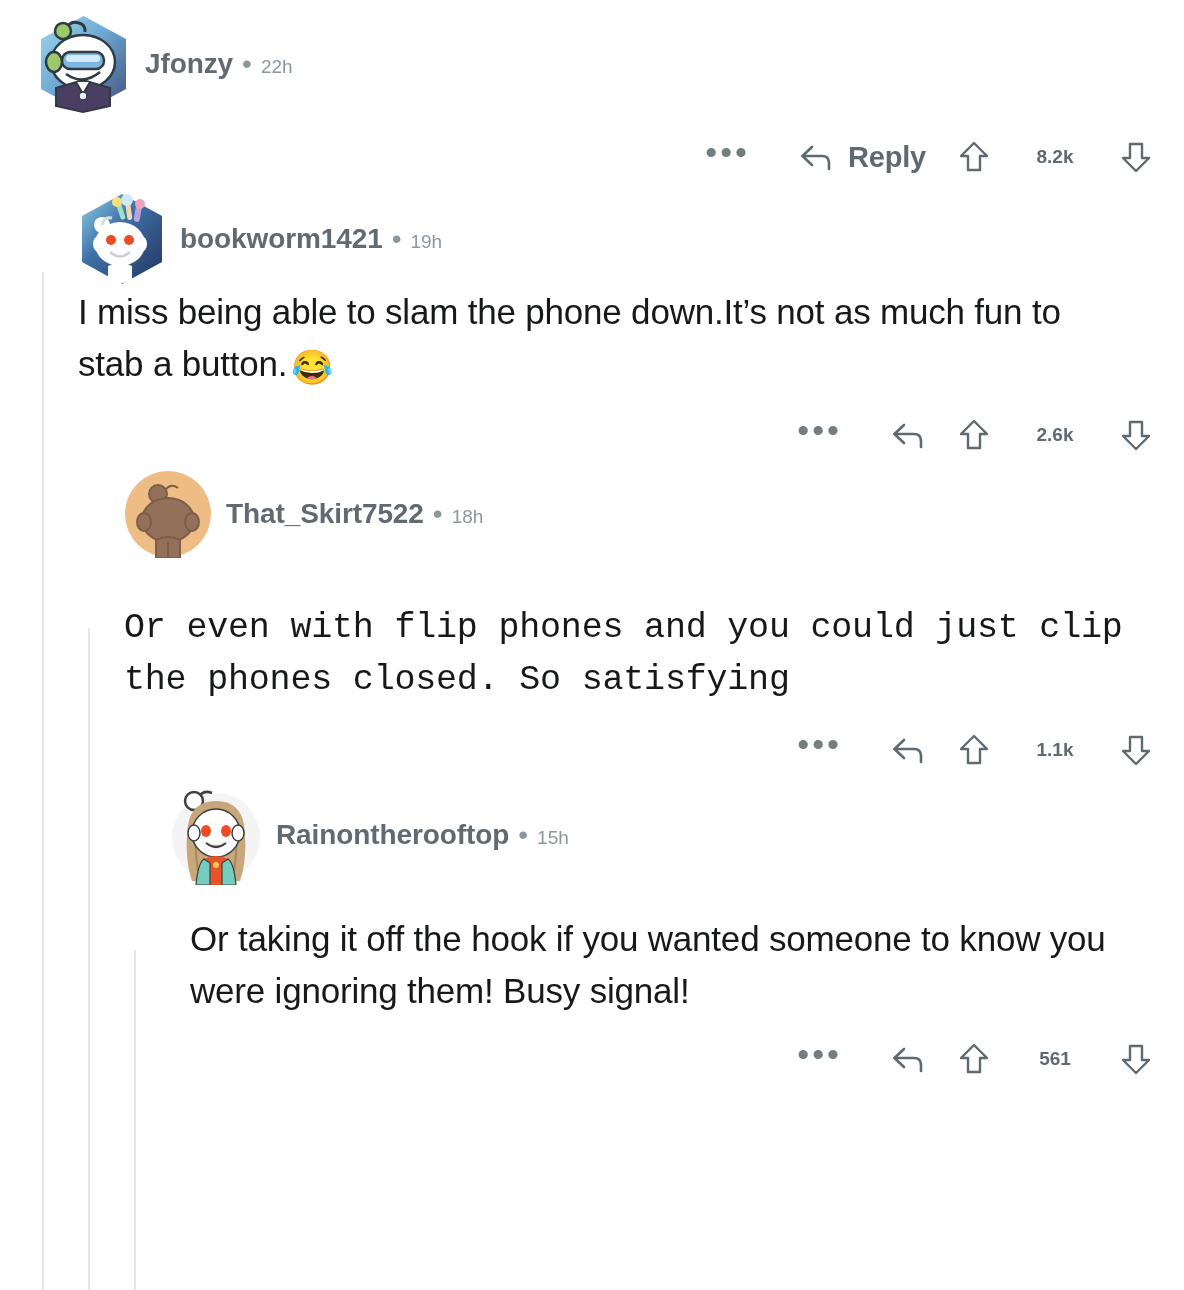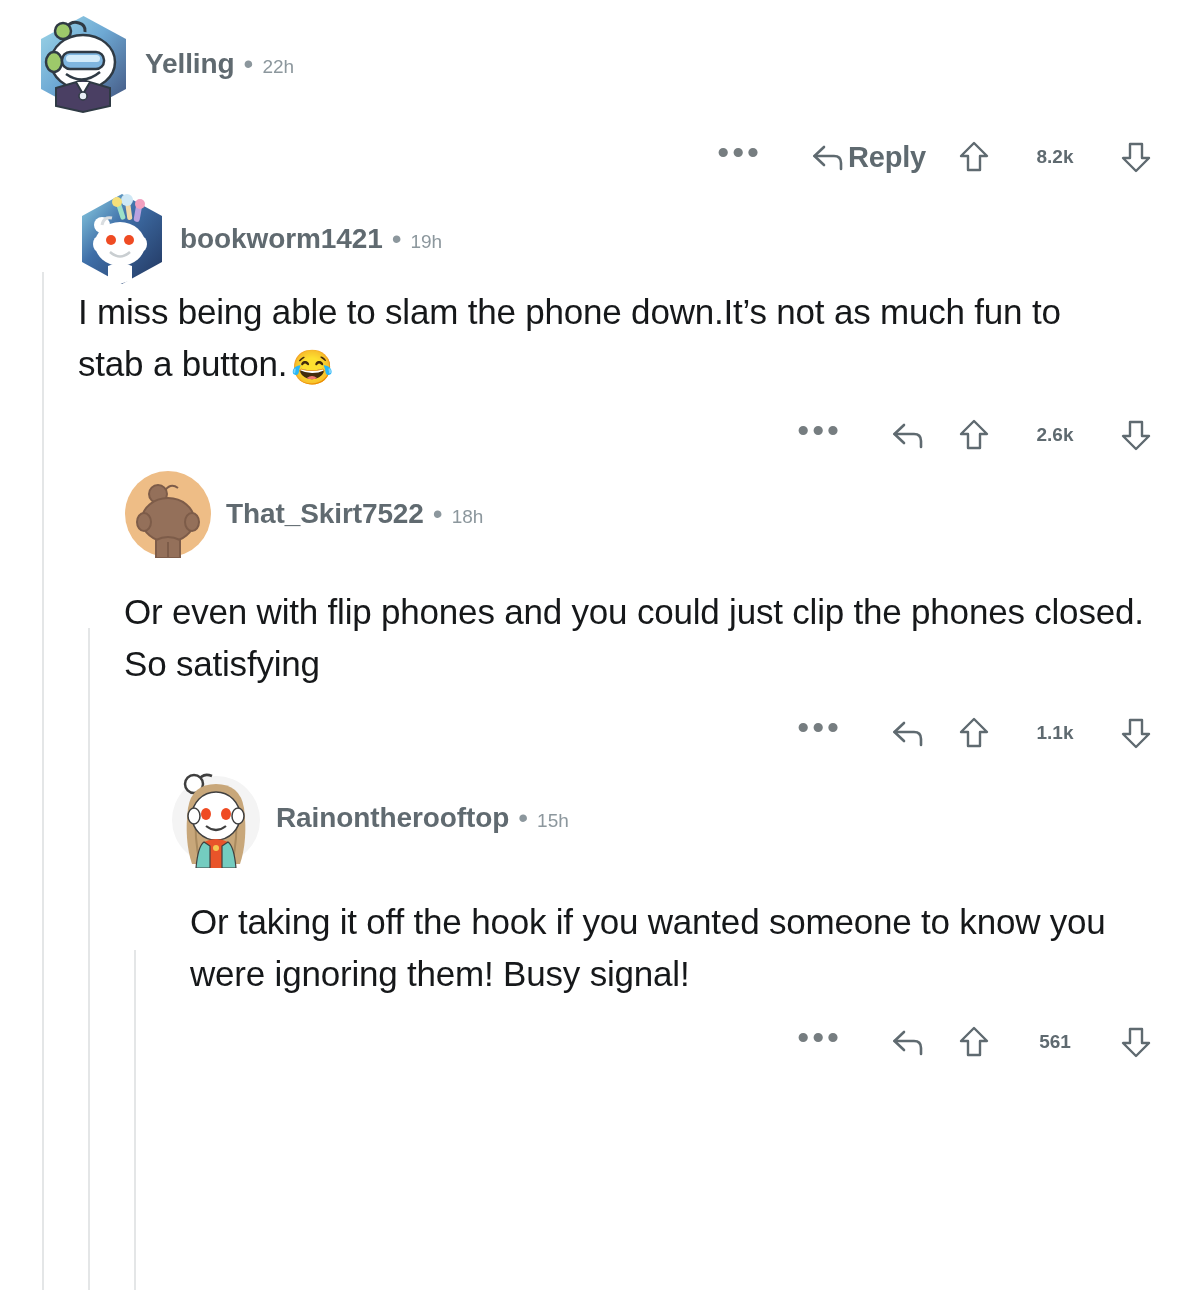--- a/index.html
+++ b/index.html
@@ -83,21 +83,21 @@
   .c-body {
     font-size: 35px;
     line-height: 1.48;
     color: #16181a;
     letter-spacing: -0.2px;
     position: relative;
     z-index: 2;
   }
   .comment.depth-0 .c-body { margin-top: 28px; padding-right: 60px; }
   .comment.depth-1 .c-body { padding-right: 70px; max-width: 1040px; }
-  .comment.depth-2 .c-body { margin-top: 28px; padding-right: 36px; max-width: 1030px; }
+  .comment.depth-2 .c-body { margin-top: 45px; padding-right: 36px; max-width: 1030px; font-family: Liberation Mono, monospace; }
   .comment.depth-3 .c-body { margin-top: 28px; padding-right: 26px; max-width: 970px; margin-left: 20px; }
 
   .emoji {
     font-size: 34px;
     vertical-align: -3px;
     padding-left: 4px;
   }
 
   
   .c-actions {
@@ -121,21 +121,21 @@
     cursor: pointer;
   }
   .act-more {
     font-size: 34px;
     letter-spacing: 3px;
     line-height: 0.5;
     color: #767d80;
     padding: 0 30px 10px 30px;
   }
   .act-reply {
-    gap: 2px;
+    gap: 14px;
     padding: 0 18px;
   }
   .act-reply-label {
     font-size: 29px;
     font-weight: bold;
     color: #5f6a70;
     letter-spacing: -0.2px;
   }
   .act-vote {
     padding: 0 14px;
@@ -177,21 +177,21 @@
           <ellipse cx="18" cy="48" rx="8" ry="10" fill="#9dc96a" stroke="#2f3a44" stroke-width="2.5"></ellipse>
           <rect x="26" y="38" width="42" height="17" rx="8" fill="#7fb6e0" stroke="#2f3a44" stroke-width="2.5"></rect>
           <rect x="30" y="41" width="34" height="7" rx="3.5" fill="#d3ecfb"></rect>
           <path d="M30 60 Q47 72 64 58" stroke="#2f3a44" stroke-width="2.5" fill="none"></path>
           <path d="M20 74 L47 66 L74 74 L74 92 L47 98 L20 92 Z" fill="#4a3f63" stroke="#2f3a44" stroke-width="2"></path>
           <path d="M40 68 L47 80 L54 68" fill="#ffffff" stroke="#2f3a44" stroke-width="2"></path>
           <circle cx="47" cy="82" r="4" fill="#e8eef5" stroke="#2f3a44" stroke-width="1.5"></circle>
         </svg>
       </div>
       <div class="c-meta">
-        <span class="c-user">Yelling</span>
+        <span class="c-user">Jfonzy</span>
         <span class="c-dot">•</span>
         <span class="c-time">22h</span>
       </div>
     </div>
     <div class="c-actions">
       <span class="act act-more">•••</span>
       <span class="act act-reply">
         <svg class="icon-svg" width="36" height="32" viewBox="0 0 36 32">
           <path d="M14 6 L4.5 15 L14 24" fill="none" stroke="#5f6a70" stroke-width="2.6" stroke-linecap="round" stroke-linejoin="round"></path>
           <path d="M4.5 15 L24 15 Q31 15 31 22 L31 28" fill="none" stroke="#5f6a70" stroke-width="2.6" stroke-linecap="round" stroke-linejoin="round"></path>

